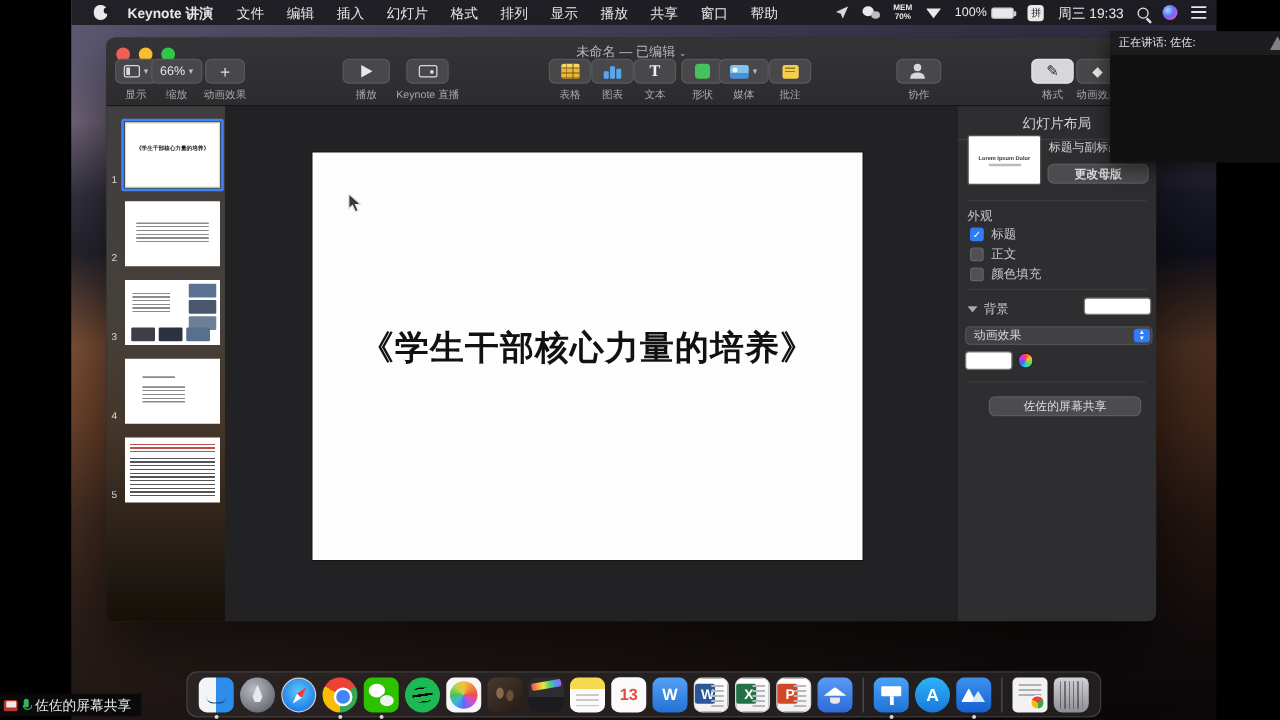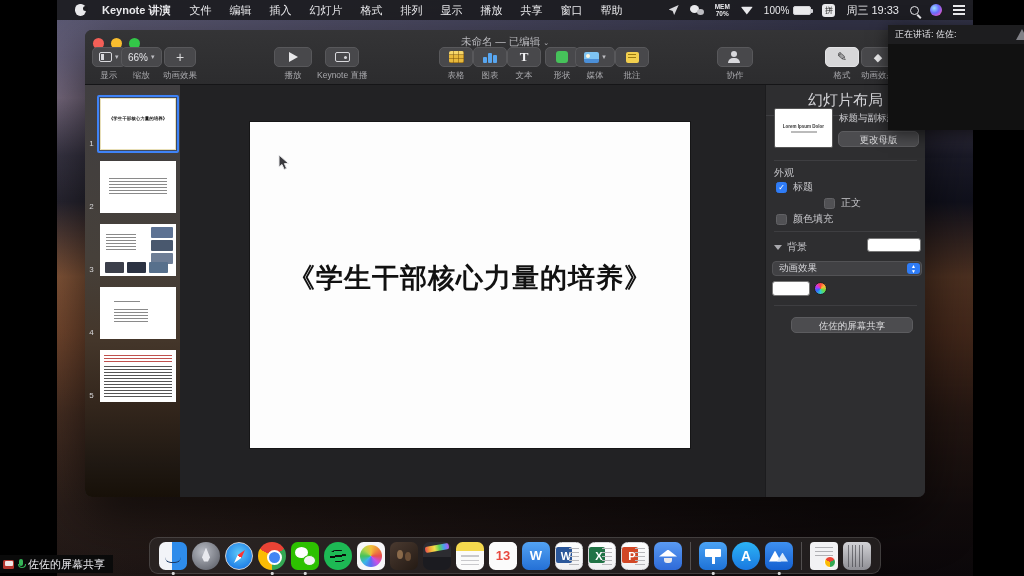--- a/index.html
+++ b/index.html
@@ -88,28 +88,28 @@
   .t-photo { position:absolute; border-radius:1px; }
 
   
   .canvas { position:absolute; left:95px; top:55px; right:160px; bottom:0; background:#222224; }
   .slide { position:absolute; left:70px; top:37px; width:440px; height:326px; background:#fdfdfd; box-shadow:0 0 0 1px rgba(0,0,0,0.35); }
   .slide-title { position:absolute; left:0; right:0; top:138px; text-align:center; font-size:27px; font-weight:bold; color:#111; letter-spacing:1px; }
   .cursor { position:absolute; left:98px; top:70px; }
 
   
   .inspector { position:absolute; right:0; top:55px; width:160px; bottom:0; background:#2e2e30; border-left:1px solid #1c1c1e; color:#c9c9cd; font-size:10px; }
-  .insp-header { text-align:center; padding:6px 0 5px; color:#d4d4d8; font-size:15px; border-bottom:1px solid #3e3e41; }
+  .insp-header { text-align:center; padding:6px 0 5px; color:#d4d4d8; font-size:11px; border-bottom:1px solid #3e3e41; }
   .master-thumb { position:absolute; left:8px; top:23px; width:59px; height:40px; background:#fff; border-radius:2px; border:1px solid #555;
     display:flex; flex-direction:column; align-items:center; justify-content:center; }
   .master-thumb .mt1 { font-size:4.5px; font-weight:bold; color:#333; }
   .master-thumb .mt2 { margin-top:2px; width:26px; height:2px; background:#bbb; }
   .master-name { position:absolute; left:73px; top:27px; font-size:9.5px; color:#d2d2d6; white-space:nowrap; }
   .btn-gray { background:#4c4c4f; border:1px solid #5c5c5f; border-radius:5px; color:#dcdcde; font-size:9.5px; text-align:center; }
-  .change-master { position:absolute; left:72px; top:46px; width:81px; height:16px; line-height:15px; }
+  .change-master { position:absolute; left:72px; top:46px; width:81px; height:16px; line-height:15px;font-weight:bold; }
   .sect-label { position:absolute; left:8px; color:#c4c4c8; font-size:10px; }
   .hr { position:absolute; left:8px; right:8px; height:1px; background:#3e3e41; }
   .chk-row { position:absolute; left:10px; display:flex; align-items:center; gap:6px; }
   .chk { width:11px; height:11px; border-radius:2.5px; background:#515154; border:1px solid #626265; }
   .chk.on { background:#2f7cf6; border-color:#2f7cf6; color:#fff; font-size:8px; line-height:10px; text-align:center; }
   .bg-tri { width:0; height:0; border-top:5px solid #a9a9ad; border-left:4px solid transparent; border-right:4px solid transparent; display:inline-block; margin-right:5px; }
   .bg-swatch { position:absolute; left:101px; top:153px; width:54px; height:14px; background:#fff; border-radius:3px; border:1px solid #777; }
   .dropdown { position:absolute; left:6px; top:176px; width:150px; height:15px; background:#414144; border:1px solid #525255; border-radius:4px;
     display:flex; align-items:center; color:#d8d8dc; font-size:9.5px; padding-left:6px; }
   .stepper { position:absolute; right:1px; top:1px; width:13px; height:11px; background:#2f7cf6; border-radius:3px; color:#fff; font-size:5px; line-height:5px; text-align:center; padding-top:1px; }
@@ -412,21 +412,21 @@
         </div>
         <div class="master-name">标题与副标题</div>
         <div class="btn-gray change-master">更改母版</div>
         <div class="hr" style="top:75px;"></div>
 
         <div class="sect-label" style="top:81px;">外观</div>
         <div class="chk-row" style="top:95px;">
           <span class="chk on">✓</span>
           <span>标题</span>
         </div>
-        <div class="chk-row" style="top:111px;margin-left:48px;">
+        <div class="chk-row" style="top:111px;">
           <span class="chk"></span>
           <span>正文</span>
         </div>
         <div class="chk-row" style="top:127px;">
           <span class="chk"></span>
           <span>颜色填充</span>
         </div>
         <div class="hr" style="top:146px;"></div>
 
         <div class="sect-label" style="top:155px;">

